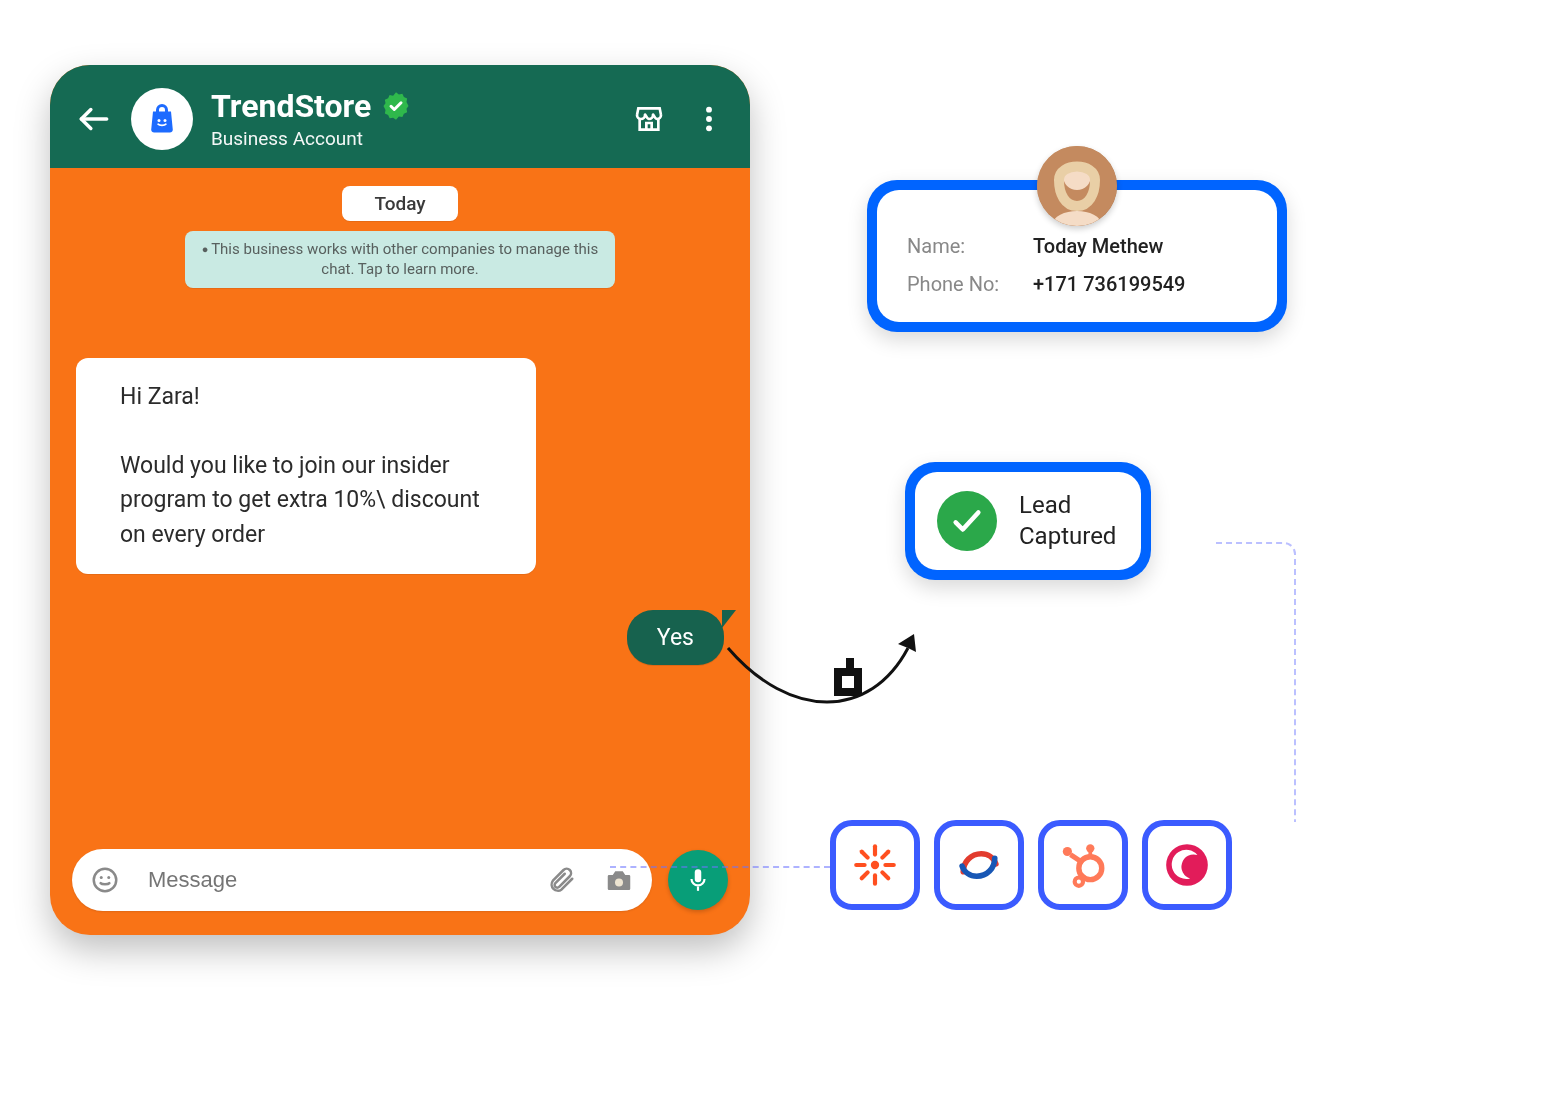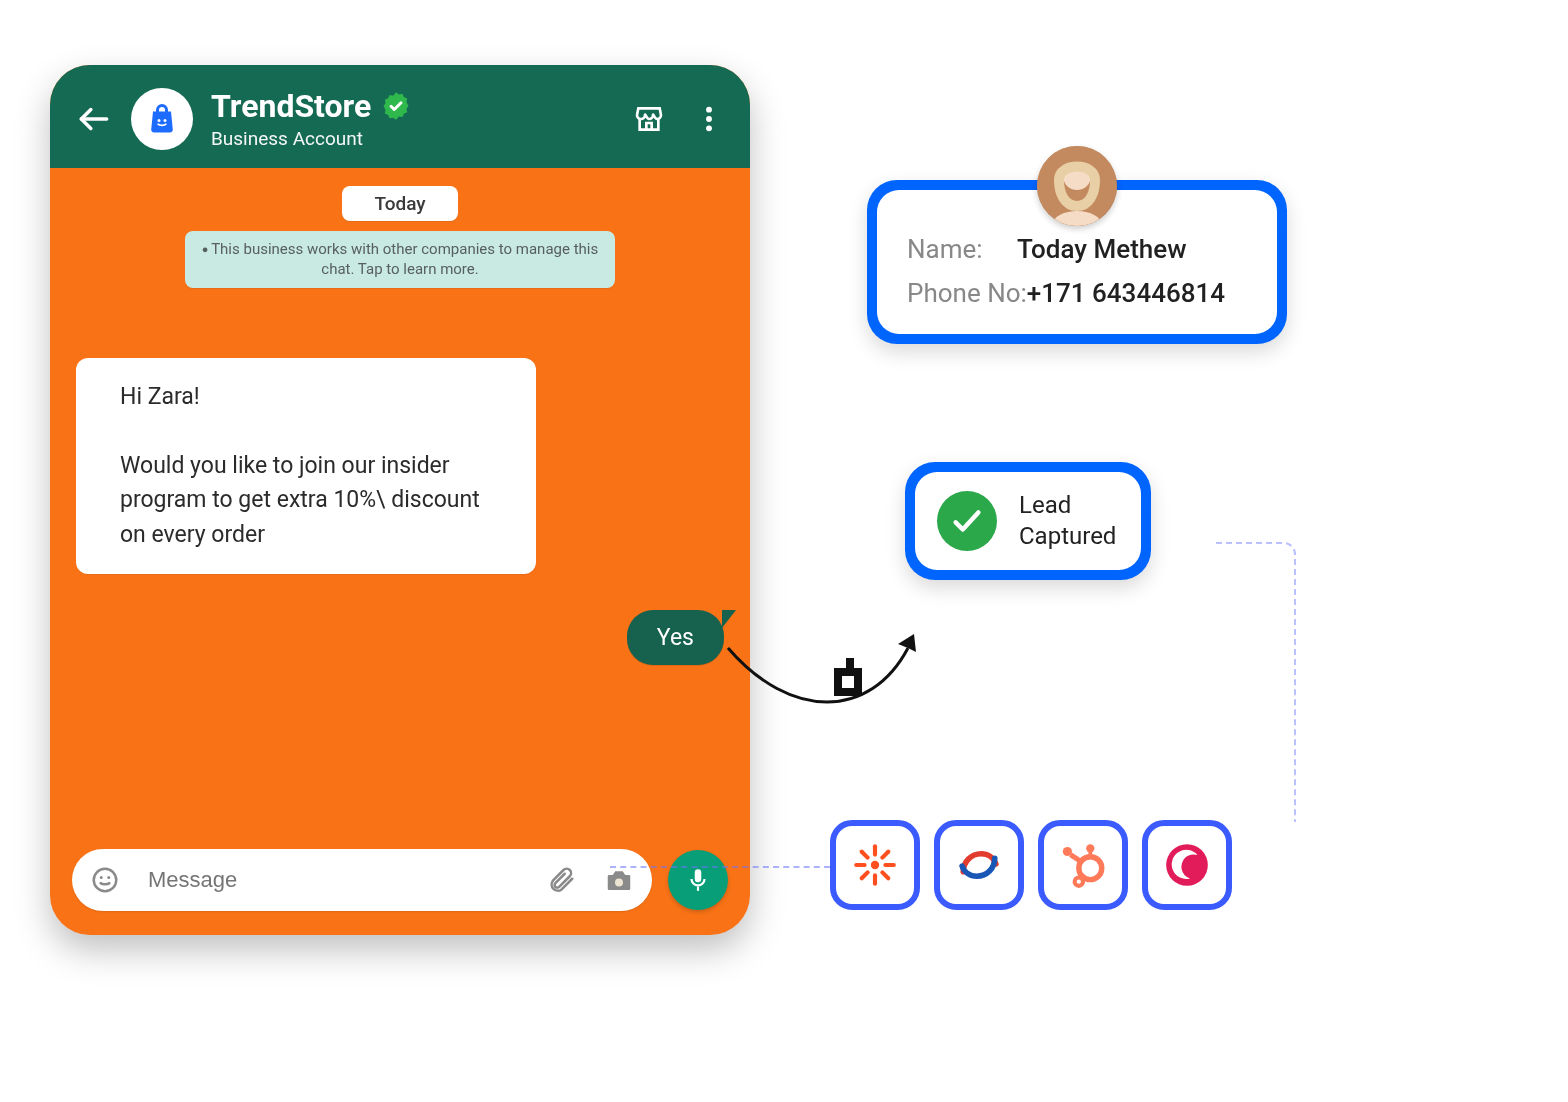--- a/index.html
+++ b/index.html
@@ -173,22 +173,22 @@
   .lead-avatar {
     position: absolute;
     left: 50%; top: -44px; transform: translateX(-50%);
     width: 80px; height: 80px; border-radius: 50%;
     background: linear-gradient(135deg,#d9a57a,#8c5a3a);
     overflow: hidden;
     box-shadow: 0 3px 6px rgba(0,0,0,.2);
   }
   .lead-avatar svg { width: 100%; height: 100%; }
   .lead-row {
-    display: flex; 
-    font-size: 26px;
+    display: flex; gap: 16px;
+    font-size: 20px;
     margin-bottom: 14px;
     color: #212121;
   }
   .lead-label { color: #888; min-width: 110px; }
   .lead-value { font-weight: 500; }
 
   .captured-card {
     position: absolute;
     left: 905px;
     top: 462px;
@@ -352,21 +352,21 @@
         <path d="M14 80c4-20 48-20 52 0z" fill="#f5dcc6"></path>
         <path d="M22 34c0-18 36-18 36 0 0 14-6 26-18 26S22 48 22 34z" fill="none" stroke="#e9cfa6" stroke-width="10"></path>
       </svg>
     </div>
     <div class="lead-row">
       <span class="lead-label">Name:</span>
       <span class="lead-value">Today Methew</span>
     </div>
     <div class="lead-row" style="margin-bottom:0">
       <span class="lead-label">Phone No:</span>
-      <span class="lead-value">+171 643446814</span>
+      <span class="lead-value">+171 736199549</span>
     </div>
   </div>
 </div>
 
 <div class="captured-card">
   <div class="captured-inner">
     <div class="check-circle">
       <svg width="34" height="34" viewBox="0 0 24 24" fill="none" stroke="#fff" stroke-width="3.2" stroke-linecap="round" stroke-linejoin="round">
         <polyline points="4 13 9 18 20 6"></polyline>
       </svg>

